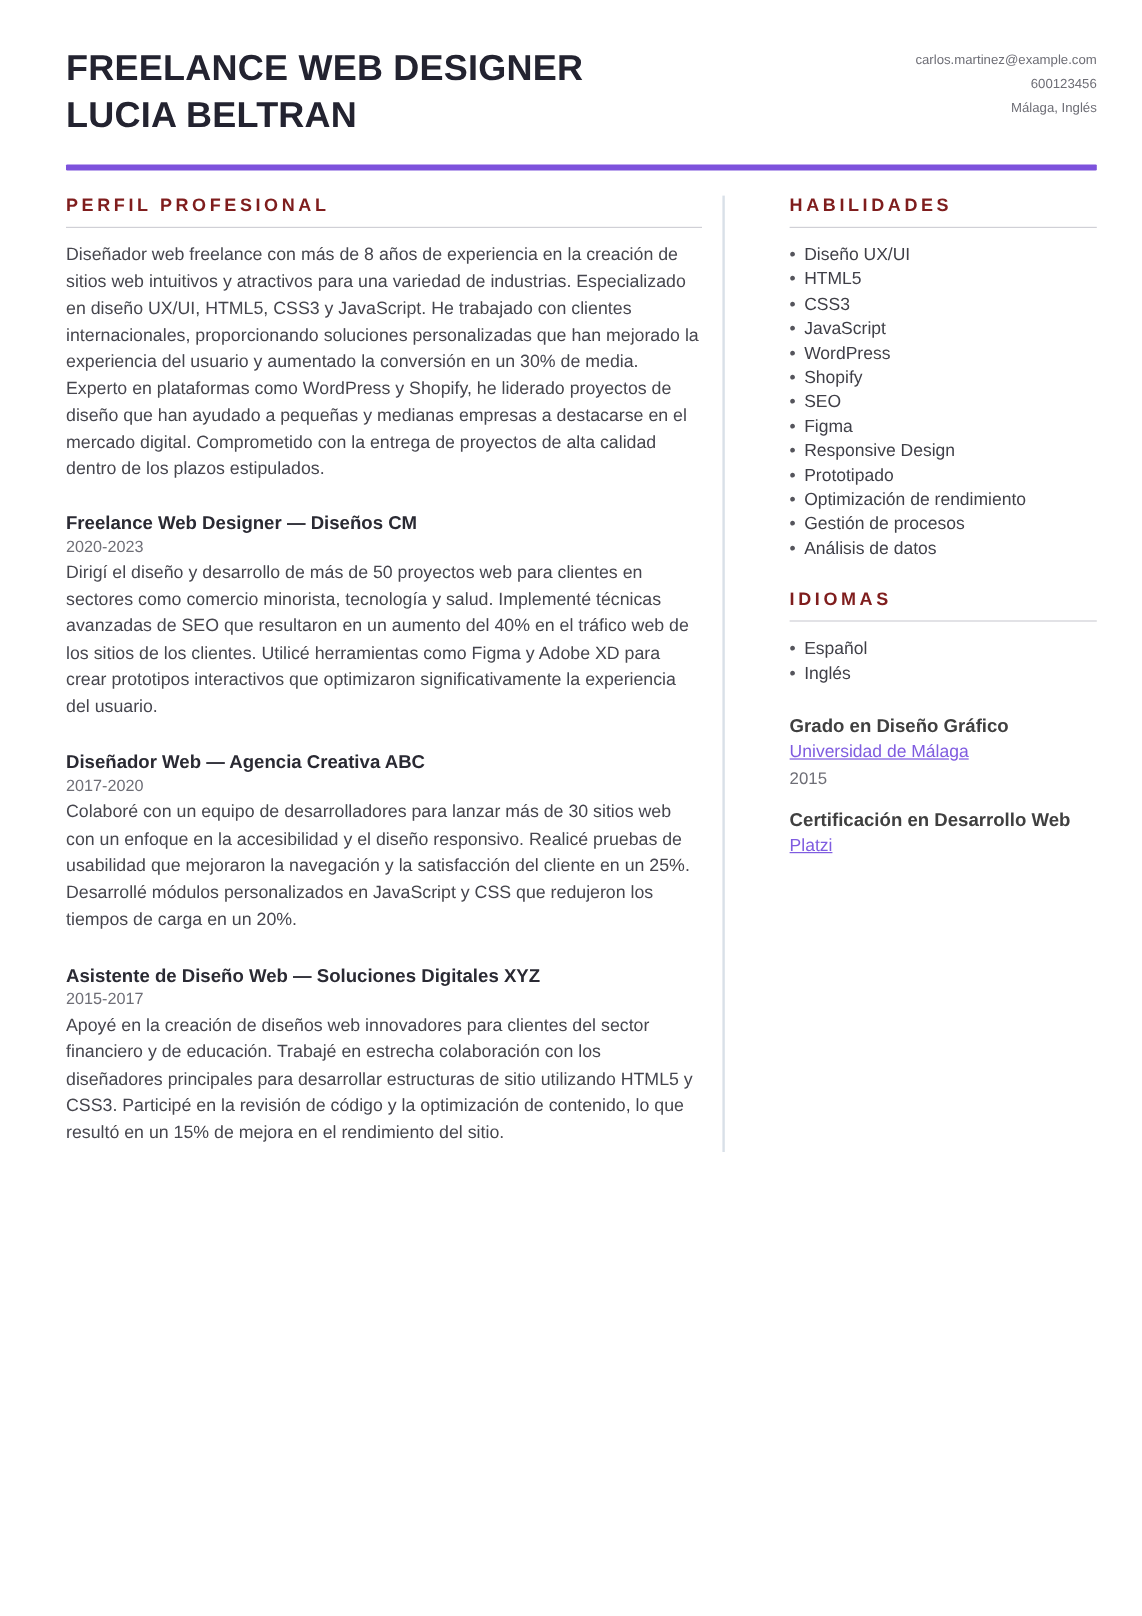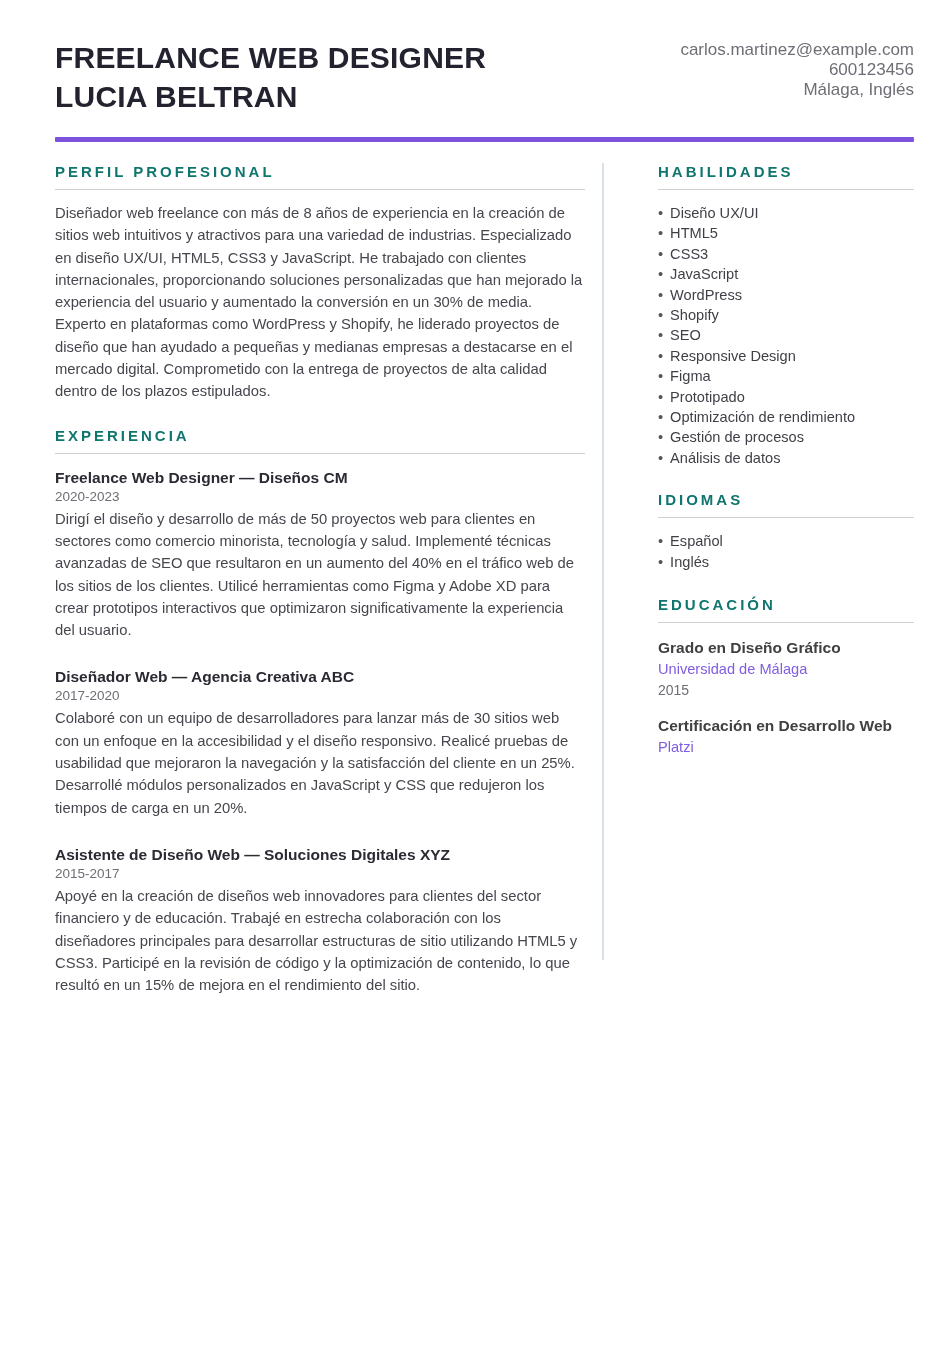--- a/index.html
+++ b/index.html
@@ -19,21 +19,21 @@
   .header { display: flex; justify-content: space-between; align-items: flex-start; }
   .title-block h1 {
     font-size: 30px;
     line-height: 39px;
     font-weight: bold;
     color: #232330;
     letter-spacing: 0.2px;
   }
   .contact {
     text-align: right;
-    font-size: 17px;
+    font-size: 11px;
     line-height: 20px;
     color: #6e6e76;
     padding-top: 2px;
     white-space: nowrap;
   }
   .accent-bar {
     height: 5px;
     width: 100%;
     margin-top: 21px;
     border-radius: 1px;
@@ -50,21 +50,21 @@
     margin-left: 17px;
     align-self: flex-start;
   }
   .col-right { flex: 1; margin-left: 54px; min-width: 0; }
 
   
   h2.section-heading {
     font-size: 15px;
     font-weight: bold;
     letter-spacing: 3px;
-    color: #0f766e;
+    color: #7f1d1d;
     padding-bottom: 9px;
     border-bottom: 1px solid #d0d0d6;
     margin-bottom: 12px;
     white-space: nowrap;
   }
 
   
   .body-text {
     font-size: 14.8px;
     line-height: 22.3px;
@@ -104,20 +104,21 @@
   .edu-degree {
     font-size: 15.5px;
     font-weight: bold;
     color: #404040;
     line-height: 20px;
   }
   .edu-institution {
     font-size: 14.6px;
     line-height: 19px;
     margin-top: 2px;
+    text-decoration: underline;
   }
   .edu-year {
     font-size: 14px;
     line-height: 19px;
     color: #6e6e76;
     margin-top: 2px;
   }
 </style>
 </head>
 <body>
@@ -143,21 +144,20 @@
   <div class="columns">
 
     <div class="col-left">
 
       <section class="section-profile">
         <h2 class="section-heading">PERFIL PROFESIONAL</h2>
         <p class="body-text">Diseñador web freelance con más de 8 años de experiencia en la creación de sitios web intuitivos y atractivos para una variedad de industrias. Especializado en diseño UX/UI, HTML5, CSS3 y JavaScript. He trabajado con clientes internacionales, proporcionando soluciones personalizadas que han mejorado la experiencia del usuario y aumentado la conversión en un 30% de media. Experto en plataformas como WordPress y Shopify, he liderado proyectos de diseño que han ayudado a pequeñas y medianas empresas a destacarse en el mercado digital. Comprometido con la entrega de proyectos de alta calidad dentro de los plazos estipulados.</p>
       </section>
 
       <section class="section-experience">
-        <h2 class="section-heading">EXPERIENCIA</h2>
 
         <div class="job">
           <div class="job-title">Freelance Web Designer — Diseños CM</div>
           <div class="job-dates">2020-2023</div>
           <p class="body-text">Dirigí el diseño y desarrollo de más de 50 proyectos web para clientes en sectores como comercio minorista, tecnología y salud. Implementé técnicas avanzadas de SEO que resultaron en un aumento del 40% en el tráfico web de los sitios de los clientes. Utilicé herramientas como Figma y Adobe XD para crear prototipos interactivos que optimizaron significativamente la experiencia del usuario.</p>
         </div>
 
         <div class="job">
           <div class="job-title">Diseñador Web — Agencia Creativa ABC</div>
           <div class="job-dates">2017-2020</div>
@@ -180,39 +180,38 @@
       <section class="section-skills">
         <h2 class="section-heading">HABILIDADES</h2>
         <ul class="bullet-list">
           <li>Diseño UX/UI</li>
           <li>HTML5</li>
           <li>CSS3</li>
           <li>JavaScript</li>
           <li>WordPress</li>
           <li>Shopify</li>
           <li>SEO</li>
+          <li>Figma</li>
           <li>Responsive Design</li>
-          <li>Figma</li>
           <li>Prototipado</li>
           <li>Optimización de rendimiento</li>
           <li>Gestión de procesos</li>
           <li>Análisis de datos</li>
         </ul>
       </section>
 
       <section class="section-languages">
         <h2 class="section-heading">IDIOMAS</h2>
         <ul class="bullet-list">
           <li>Español</li>
           <li>Inglés</li>
         </ul>
       </section>
 
       <section class="section-education">
-        <h2 class="section-heading">EDUCACIÓN</h2>
 
         <div class="edu-entry">
           <div class="edu-degree">Grado en Diseño Gráfico</div>
           <div class="edu-institution" style="color: rgb(127, 92, 224);">Universidad de Málaga</div>
           <div class="edu-year">2015</div>
         </div>
 
         <div class="edu-entry">
           <div class="edu-degree">Certificación en Desarrollo Web</div>
           <div class="edu-institution" style="color: rgb(127, 92, 224);">Platzi</div>

